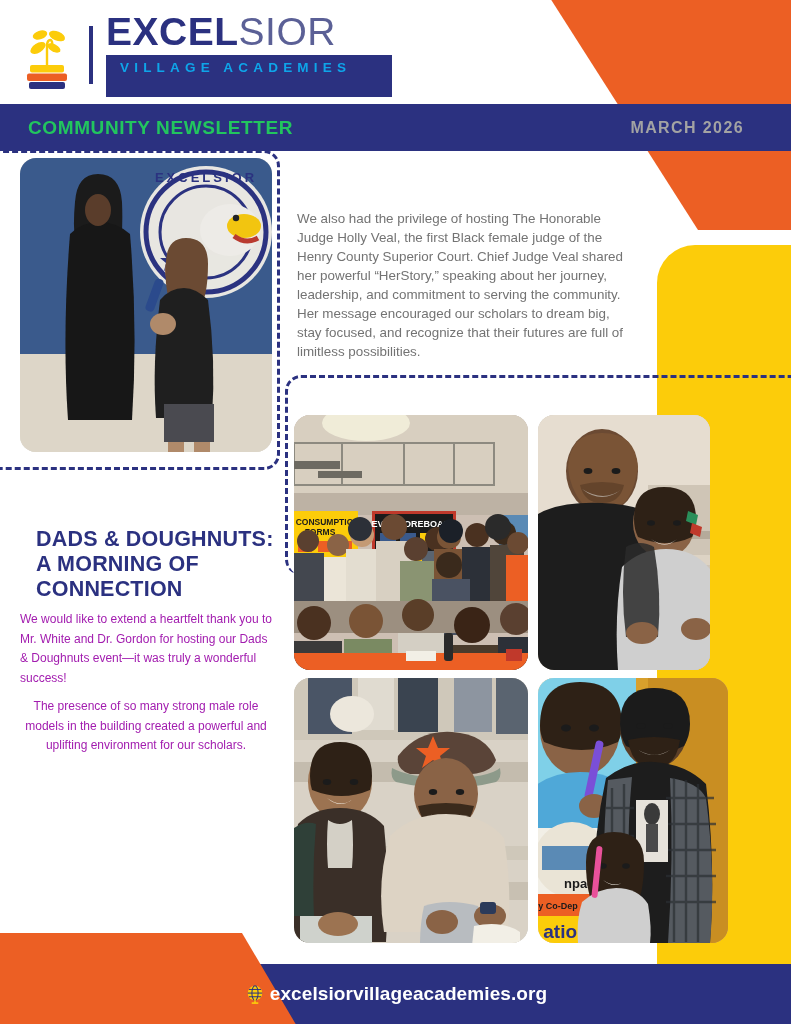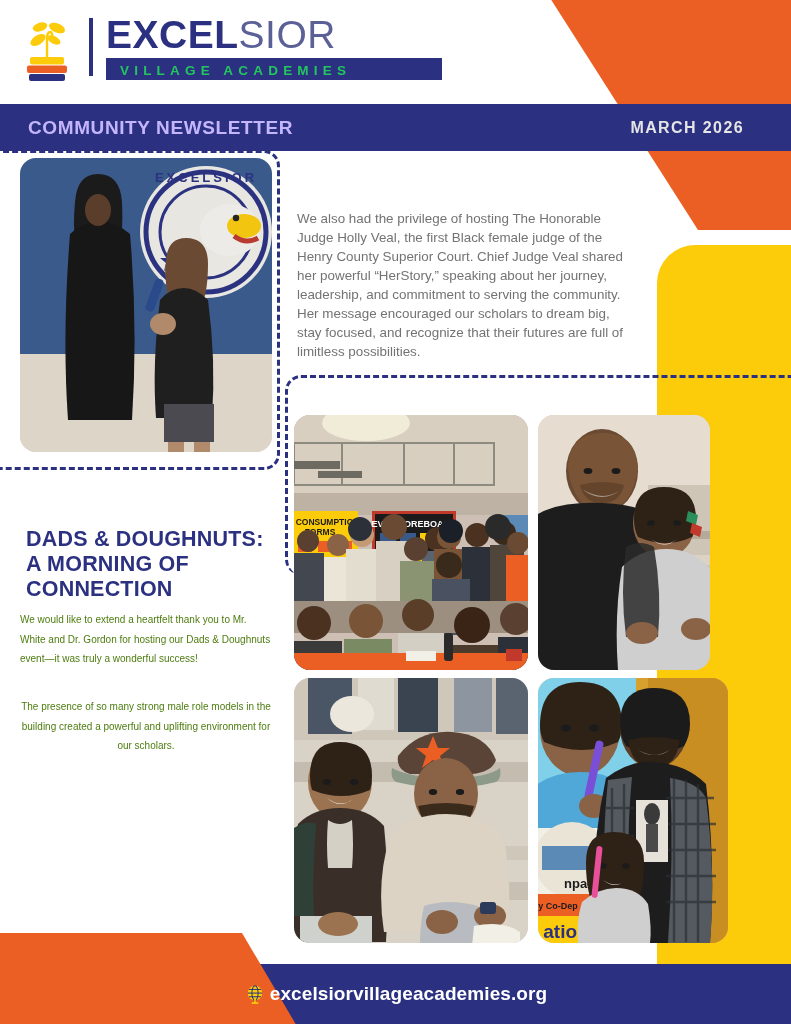--- a/index.html
+++ b/index.html
@@ -38,36 +38,36 @@
   
   #logo-zone { position:absolute; top:0; left:0; width:791px; height:104px; z-index:4; }
   .logo-wrap { position:absolute; left:18px; top:12px; display:flex; align-items:center; gap:13px; }
   .logo-mark { width:58px; height:70px; }
   .logo-divider { width:4px; height:58px; background:#2B3180; }
   .logo-text { display:flex; flex-direction:column; gap:4px; }
   .logo-word { font-size:39px; font-weight:bold; letter-spacing:0.5px; line-height:1; }
   .logo-word .bold-part { color:#2B3180; font-weight:800; }
   .logo-word .light-part { color:#5B6096; font-weight:500; }
   .logo-sub {
-    background:#2B3180; color:#22c55e; font-size:13.5px; font-weight:600;
-    letter-spacing:5.2px; padding:5px 0 2px 14px; width:336px; text-align:left;
+    background:#2B3180; color:#0ea5e9; font-size:13.5px; font-weight:600;
+    letter-spacing:5.2px; padding:5px 0 22px 14px; width:286px; text-align:left;
   }
 
   
   #title-bar {
     position:absolute; left:0; top:104px; width:791px; height:47px;
     background:#2B3180; z-index:5;
     display:flex; align-items:center; justify-content:space-between;
     padding:0 47px 0 28px;
   }
   #title-bar .nl-title {
-    color:#c4b5fd; font-size:19px; font-weight:800; letter-spacing:0.6px;
+    color:#22c55e; font-size:19px; font-weight:800; letter-spacing:0.6px;
   }
   #title-bar .nl-date {
-    color:#e5e5e5; font-size:16px; font-weight:800; letter-spacing:1.4px;
+    color:#a3a3a3; font-size:16px; font-weight:800; letter-spacing:1.4px;
   }
 
   
   .dashed-frame {
     position:absolute; border:3px dashed #2B3180; border-radius:16px; z-index:1;
   }
   #dash-left { left:-40px; top:150px; width:320px; height:320px; }
   #dash-right { left:285px; top:375px; width:560px; height:200px; border-bottom:none; }
 
   
@@ -78,27 +78,27 @@
   #photo-dad-son      { left:294px; top:678px; width:234px; height:265px; }
   #photo-dad-girl     { left:538px; top:678px; width:190px; height:265px; }
   .photo svg { display:block; width:100%; height:100%; }
 
   
   #judge-para {
     position:absolute; left:297px; top:209px; width:330px; z-index:4;
     font-size:13.4px; line-height:19px; color:#737373;
   }
   #dads-heading {
-    position:absolute; left:26px; top:527px; width:255px; z-index:4;
+    position:absolute; left:36px; top:527px; width:255px; z-index:4;
     color:#2B3180; font-size:21.5px; font-weight:800;
     line-height:25px; letter-spacing:0.2px;
   }
   .left-para {
     position:absolute; left:20px; width:252px; z-index:4;
-    font-size:10px; line-height:19.5px; color:#4d7c0f;
+    font-size:12px; line-height:19.5px; color:#a21caf;
   }
   #left-para-1 { top:610px; }
   #left-para-2 { top:697px;text-align:center; }
   #left-para-3 { top:802px; }
 
   
   #footer-content {
     position:absolute; left:0; bottom:0; width:791px; height:60px;
     display:flex; align-items:center; justify-content:center; gap:4px; z-index:8;
   }

